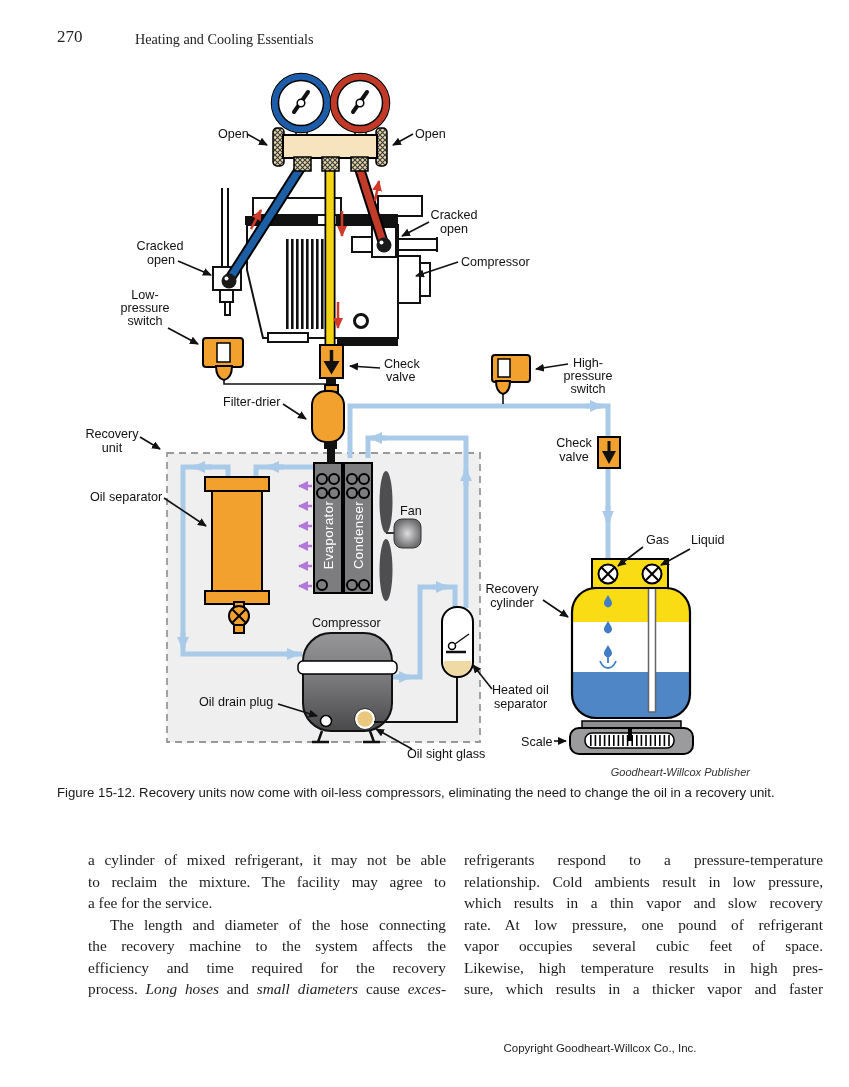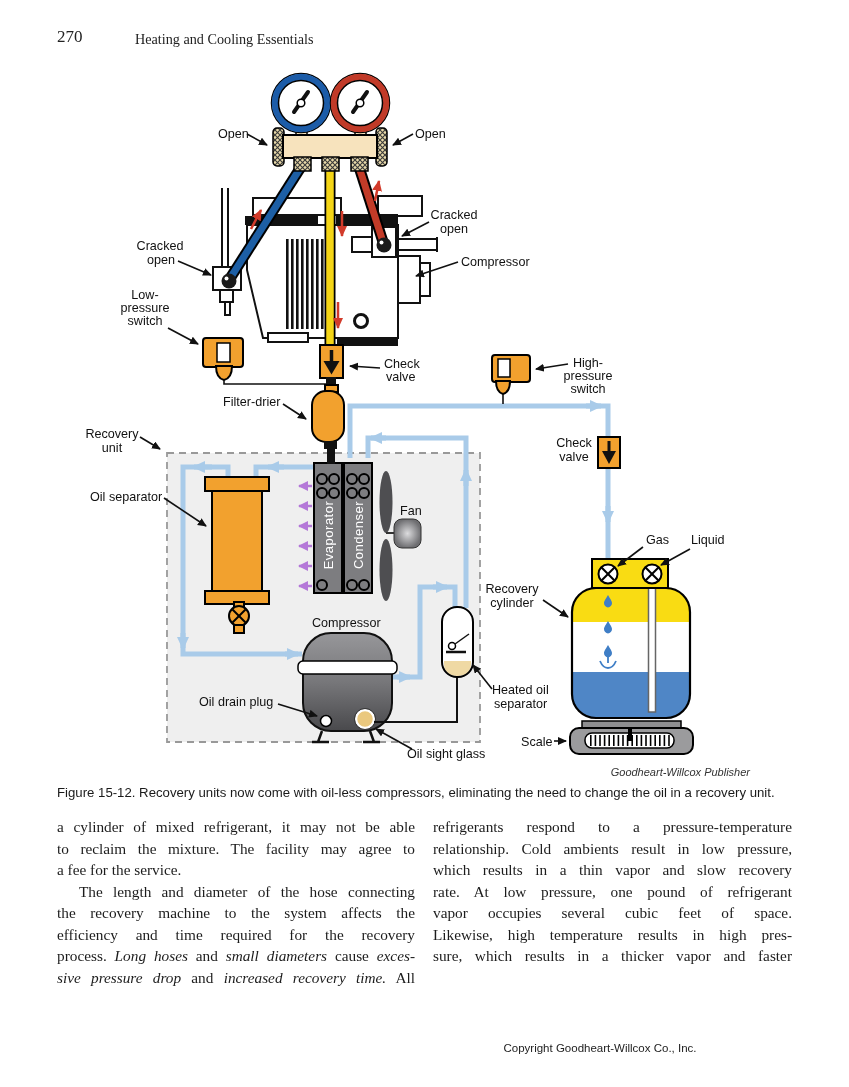--- a/index.html
+++ b/index.html
@@ -18,21 +18,21 @@
   .pipe{stroke:var(--c-pipe_light_blue);stroke-width:5;fill:none;}
   .barrow{stroke:#111;stroke-width:1.6;fill:none;}
   .rarrow{stroke:var(--c-flow_red);stroke-width:2.5;fill:none;}
   .parrow{stroke:var(--c-airflow_purple);stroke-width:2.5;fill:none;}
   .mach{stroke:#111;stroke-width:2;fill:#fff;}
   
   #caption{position:absolute;left:57px;top:784px;width:745px;font:13.2px "Liberation Sans",sans-serif;
            color:#1a1a1a;line-height:17px;}
   #caption b{font-weight:normal;}
   
-  .col{position:absolute;top:818px;font:15.3px "Liberation Serif",serif;color:#1c1c1c;}
+  .col{position:absolute;top:851px;font:15.3px "Liberation Serif",serif;color:#1c1c1c;margin-left:31px;}
   #colL{left:57px;width:358px;}
   #colR{left:433px;width:359px;}
   .tline{height:21.55px;white-space:nowrap;}
   .tline.just{white-space:normal;text-align:justify;text-align-last:justify;}
   .tline.ind{text-indent:22px;}
   
   #footer{position:absolute;left:450px;top:1042px;width:300px;text-align:center;
           font:11.5px "Liberation Sans",sans-serif;color:#222;}
 </style>
 </head>
@@ -365,21 +365,20 @@
   </div>
 
   <div id="colL" class="col">
       <div class="tline just"><span>a cylinder of mixed refrigerant, it may not be able</span></div>
       <div class="tline just"><span>to reclaim the mixture. The facility may agree to</span></div>
       <div class="tline"><span>a fee for the service.</span></div>
       <div class="tline just ind"><span>The length and diameter of the hose connecting</span></div>
       <div class="tline just"><span>the recovery machine to the system affects the</span></div>
       <div class="tline just"><span>efficiency and time required for the recovery</span></div>
       <div class="tline just"><span>process. </span><i>Long hoses</i><span> and </span><i>small diameters</i><span> cause </span><i>exces-</i></div>
-      <div class="tline just"><i>sive pressure drop</i><span> and </span><i>increased recovery time.</i><span> All</span></div>
     </div>
   <div id="colR" class="col">
       <div class="tline just"><span>refrigerants respond to a pressure-temperature</span></div>
       <div class="tline just"><span>relationship. Cold ambients result in low pressure,</span></div>
       <div class="tline just"><span>which results in a thin vapor and slow recovery</span></div>
       <div class="tline just"><span>rate. At low pressure, one pound of refrigerant</span></div>
       <div class="tline just"><span>vapor occupies several cubic feet of space.</span></div>
       <div class="tline just"><span>Likewise, high temperature results in high pres-</span></div>
       <div class="tline just"><span>sure, which results in a thicker vapor and faster</span></div>
     </div>

